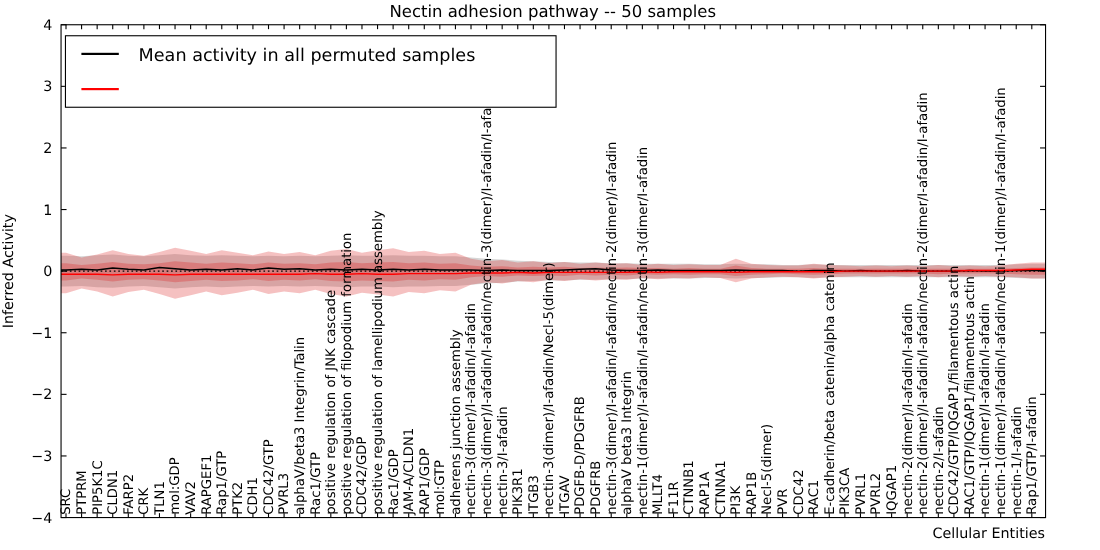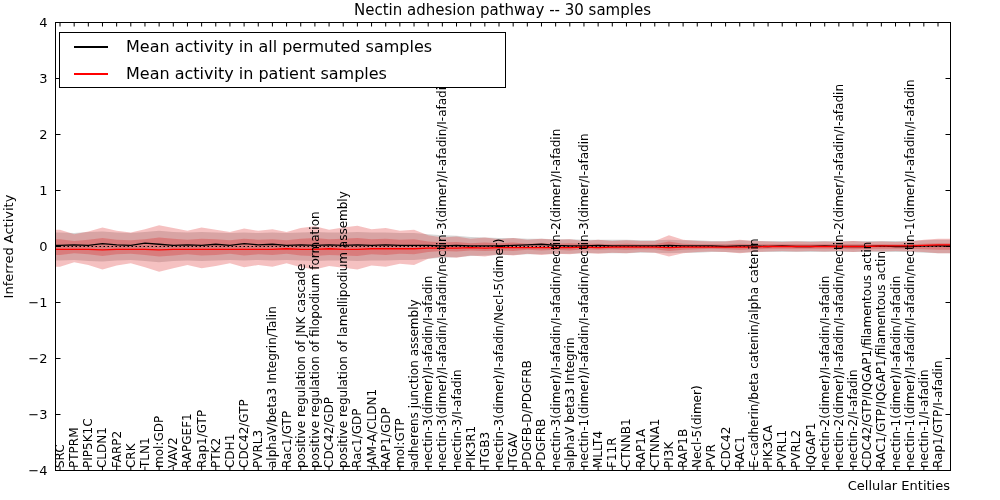--- a/index.html
+++ b/index.html
@@ -4,21 +4,21 @@
 <style>
   html,body{margin:0;padding:0;background:#fff;}
   #figure{position:relative;width:1000px;height:500px;background:#fff;
           font-family:"DejaVu Sans","Liberation Sans",sans-serif;color:#000;overflow:hidden;}
   #chart-svg{position:absolute;left:0;top:0;}
   .fig-title{position:absolute;left:55px;width:895px;top:1px;text-align:center;
              font-size:15px;color:#000;}
   .x-label{position:absolute;left:55px;width:895px;top:478px;text-align:right;font-size:13px;}
   .y-label{position:absolute;left:-57px;top:239px;width:130px;text-align:center;font-size:13px;
            transform:rotate(-90deg);}
-  .legend{position:absolute;left:59px;top:32px;width:447px;height:56px;box-sizing:border-box;
+  .legend{position:absolute;left:59px;top:32px;width:447px;height:66px;box-sizing:border-box;
           border:1px solid #000;background:#fff;display:flex;flex-direction:column;justify-content:center;}
   .legend-row{display:flex;align-items:center;height:32px;padding-left:14px;}
   .legend-swatch{display:inline-block;width:34px;height:2px;margin-right:18px;flex:0 0 34px;}
   .legend-text{font-size:16px;white-space:nowrap;}
 </style>
 </head>
 <body>
 
 <div id="figure">
   <svg id="chart-svg" width="1000" height="500" viewBox="0 0 1000 500">
@@ -246,26 +246,25 @@
         <text x="842.8709677419355" y="468" transform="rotate(-90 842.8709677419355 468)" text-anchor="start" font-size="12" fill="#000">nectin-2(dimer)/I-afadin/I-afadin/nectin-2(dimer/I-afadin/I-afadin</text>
         <text x="857.0322580645162" y="468" transform="rotate(-90 857.0322580645162 468)" text-anchor="start" font-size="12" fill="#000">nectin-2/I-afadin</text>
         <text x="871.1935483870968" y="468" transform="rotate(-90 871.1935483870968 468)" text-anchor="start" font-size="12" fill="#000">CDC42/GTP/IQGAP1/filamentous actin</text>
         <text x="885.3548387096774" y="468" transform="rotate(-90 885.3548387096774 468)" text-anchor="start" font-size="12" fill="#000">RAC1/GTP/IQGAP1/filamentous actin</text>
         <text x="899.5161290322582" y="468" transform="rotate(-90 899.5161290322582 468)" text-anchor="start" font-size="12" fill="#000">nectin-1(dimer)/I-afadin/I-afadin</text>
         <text x="913.6774193548388" y="468" transform="rotate(-90 913.6774193548388 468)" text-anchor="start" font-size="12" fill="#000">nectin-1(dimer)/I-afadin/I-afadin/nectin-1(dimer)/I-afadin/I-afadin</text>
         <text x="927.8387096774194" y="468" transform="rotate(-90 927.8387096774194 468)" text-anchor="start" font-size="12" fill="#000">nectin-1/I-afadin</text>
         <text x="942" y="468" transform="rotate(-90 942 468)" text-anchor="start" font-size="12" fill="#000">Rap1/GTP/I-afadin</text>
       </g>
     </svg>
-  <div class="fig-title">Nectin adhesion pathway -- 30 samples</div>
+  <div class="fig-title">Nectin adhesion pathway -- 50 samples</div>
   <div class="y-label">Inferred Activity</div>
   <div class="x-label">Cellular Entities</div>
   <div class="legend">
     <div class="legend-row">
       <span class="legend-swatch" id="sw0" style="background: rgb(0, 0, 0);"></span>
       <span class="legend-text">Mean activity in all permuted samples</span>
     </div>
     <div class="legend-row">
       <span class="legend-swatch" id="sw1" style="background: rgb(255, 0, 0);"></span>
-      <span class="legend-text">Mean activity in patient samples</span>
     </div>
   </div>
 </div>
 
 </body></html>

